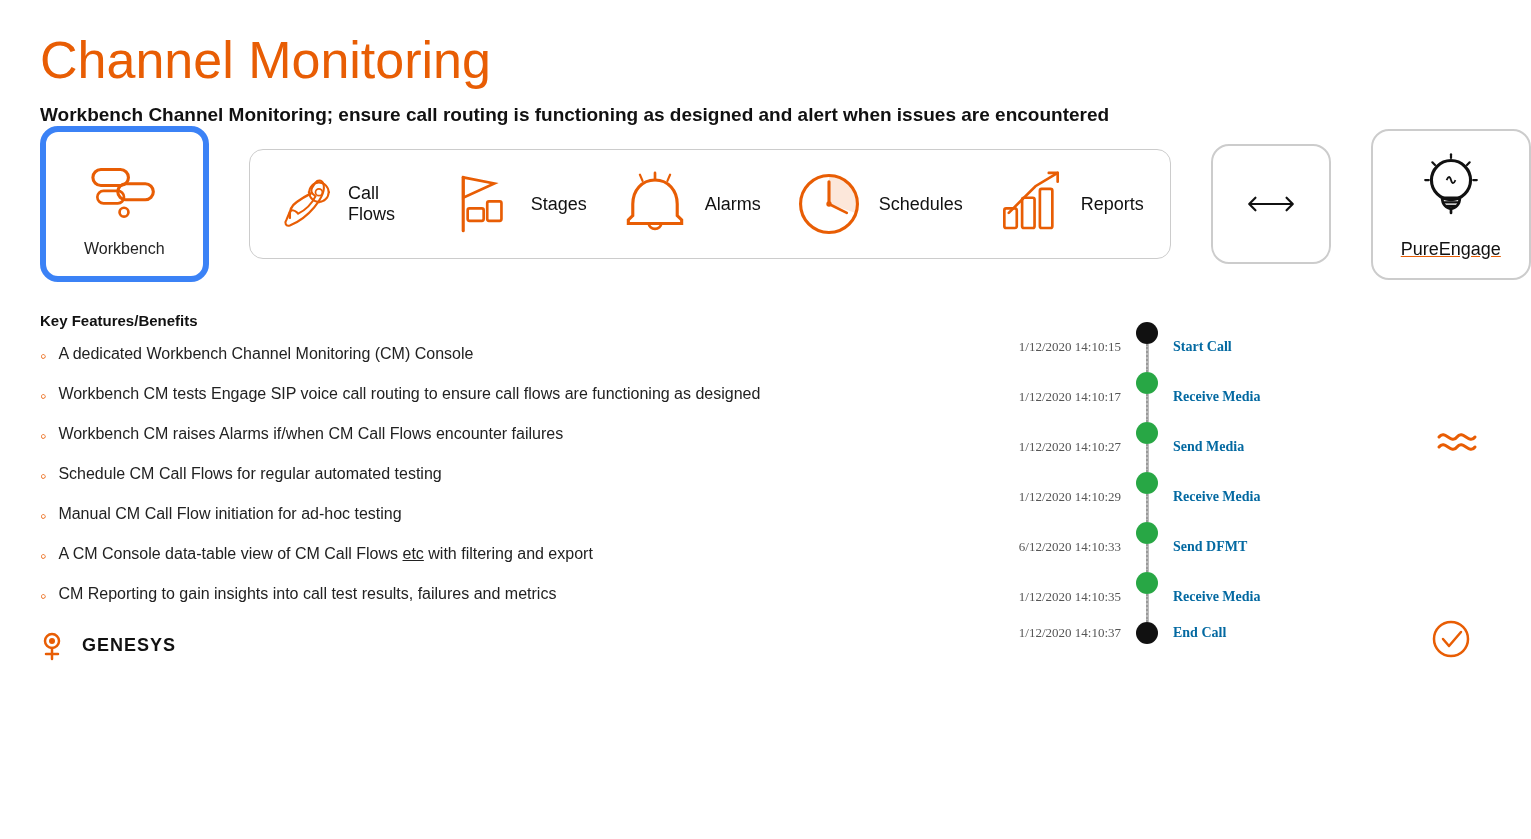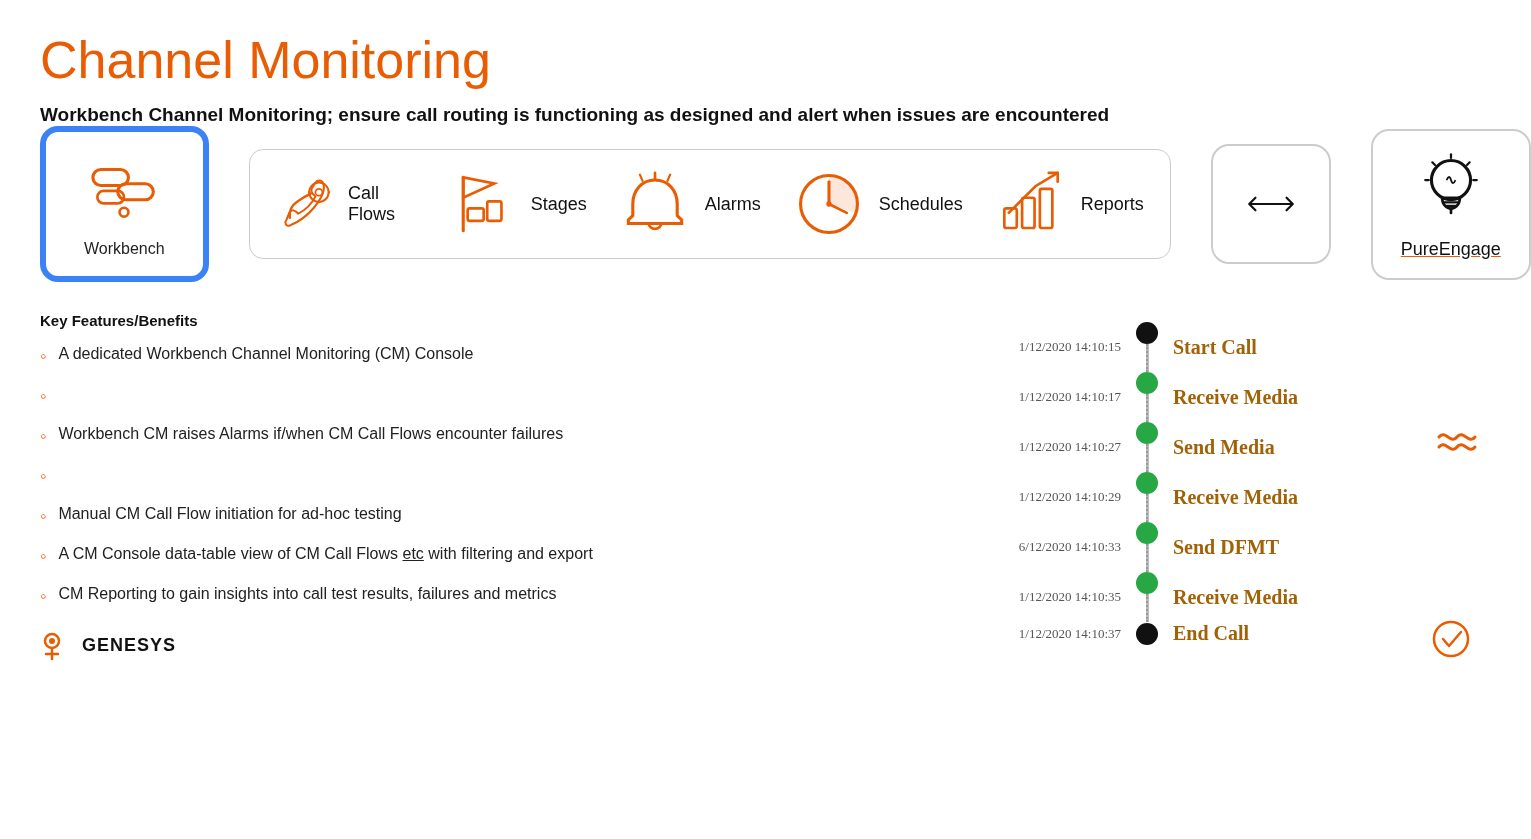--- a/index.html
+++ b/index.html
@@ -170,23 +170,23 @@
     .dot-black { background: #111; }
     .dot-green { background: #28a745; }
     .timeline-line {
       width: 3px;
       height: 28px;
       background: #bbb;
       border-left: 2px dotted #999;
       margin: 0 auto;
     }
     .timeline-event-label {
-      font-size: 20px;
+      font-size: 14px;
       font-weight: 600;
-      color: #a16207;
+      color: #0369a1;
     }
     .underline-etc {
       text-decoration: underline;
     }
     .inner-group {
       border: 1.5px solid #ccc;
       border-radius: 14px;
       padding: 14px 16px;
       display: flex;
       align-items: flex-end;
@@ -309,27 +309,29 @@
 <div class="content-section">
   <div class="left-content">
     <p class="key-features-title">Key Features/Benefits</p>
     <ul class="feature-list">
       <li>
         <span class="bullet">◦</span>
         <span>A dedicated Workbench Channel Monitoring (CM) Console</span>
       </li>
       <li>
         <span class="bullet">◦</span>
+        <span>Workbench CM tests Engage SIP voice call routing to ensure call flows are functioning as designed</span>
       </li>
       <li>
         <span class="bullet">◦</span>
         <span>Workbench CM raises Alarms if/when CM Call Flows encounter failures</span>
       </li>
       <li>
         <span class="bullet">◦</span>
+        <span>Schedule CM Call Flows for regular automated testing</span>
       </li>
       <li>
         <span class="bullet">◦</span>
         <span>Manual CM Call Flow initiation for ad-hoc testing</span>
       </li>
       <li>
         <span class="bullet">◦</span>
         <span>A CM Console data-table view of CM Call Flows <span class="underline-etc">etc</span> with filtering and export</span>
       </li>
       <li>

